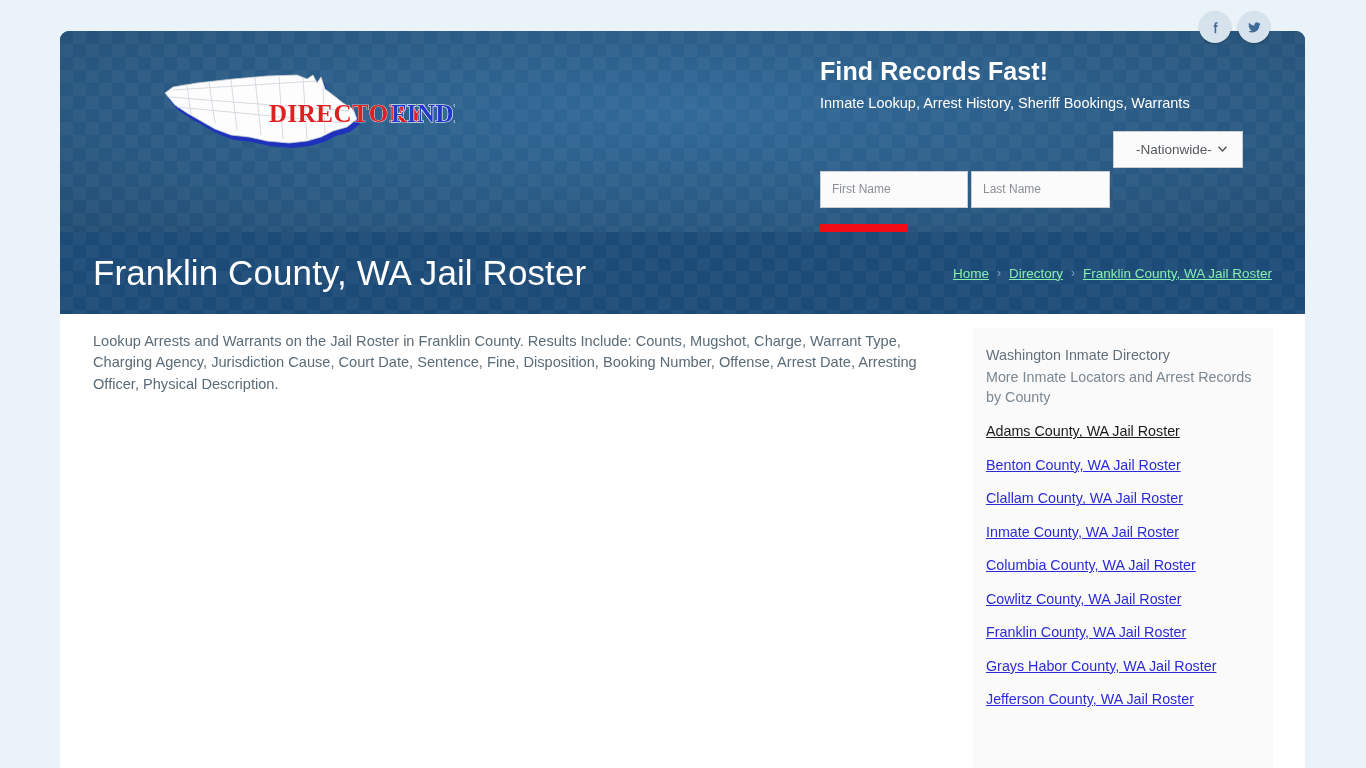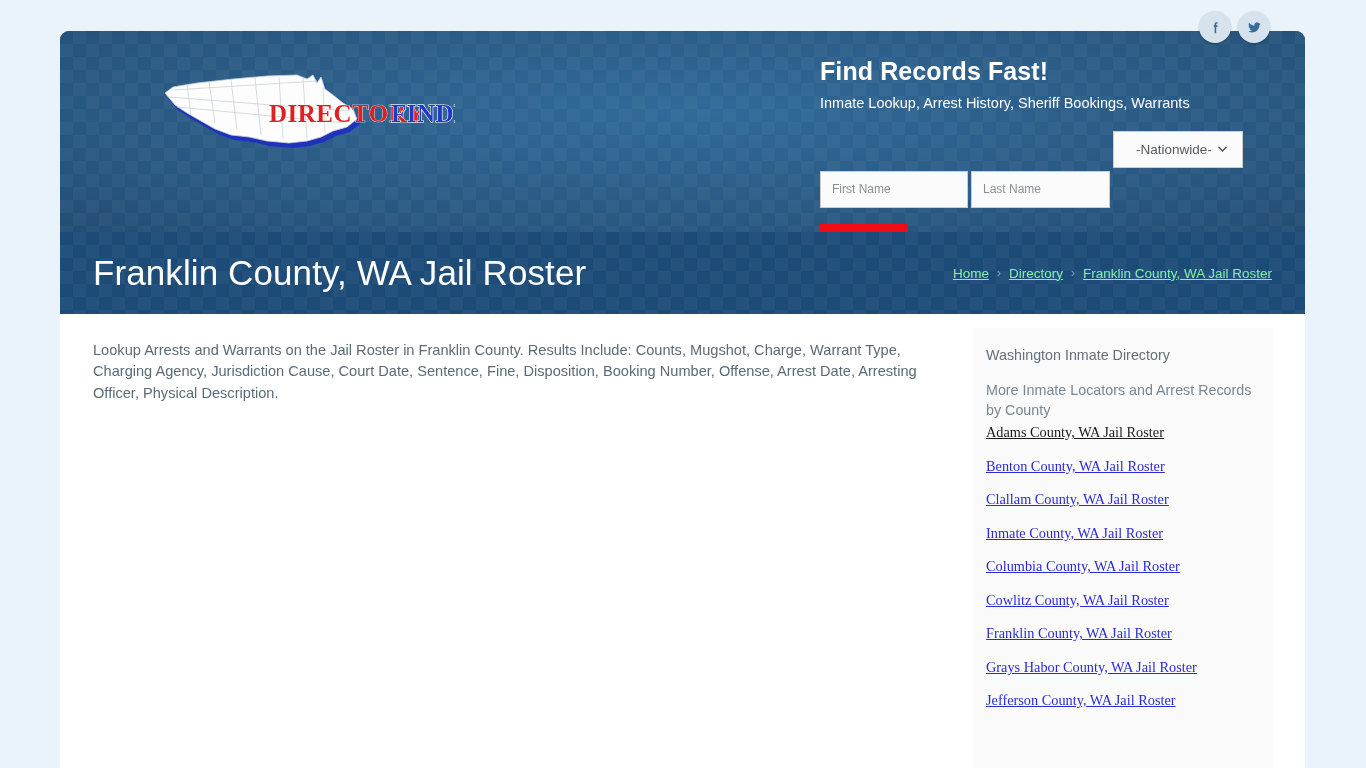--- a/index.html
+++ b/index.html
@@ -215,56 +215,55 @@
   .body-area {
     position: relative;
     height: 454px;
     background: #ffffff;
     display: flex;
     align-items: flex-start;
   }
 
   .main-col {
     width: 913px;
-    padding: 26px 0 0 33px;
+    padding: 17px 0 0 33px;
   }
   .intro {
     font-size: 14.6px;
     line-height: 1.46;
     color: #5a6b78;
     width: 847px;
   }
 
   .sidebar {
     width: 300px;
     margin-left: 0;
     margin-top: 14px;
     background: #fafafa;
     padding: 18px 16px 10px 13px;
     min-height: 440px;
   }
   .side-head {
     font-size: 14.3px;
     color: #63707b;
     line-height: 1.35;
-    margin-bottom: 16px;
+    margin-bottom: 3px;
   }
   .side-sub {
     font-size: 14.3px;
     color: #7b8791;
     line-height: 1.37;
-    margin-bottom: 2px;
+    margin-bottom: 14px;
   }
   .side-links { list-style: none; }
   .side-links li { margin-bottom: 13px; line-height: 1.28; }
   .side-links a {
     font-size: 14.3px;
     color: #2b2bd6;
     text-decoration: underline;
-    font-family: Liberation Serif, serif;
   }
   .side-links a.visited { color: #1a1a1a; }
 </style>
 </head>
 <body>
 
 <div class="page">
 
   <div class="social-bar">
     <a class="social-badge" href="#">

